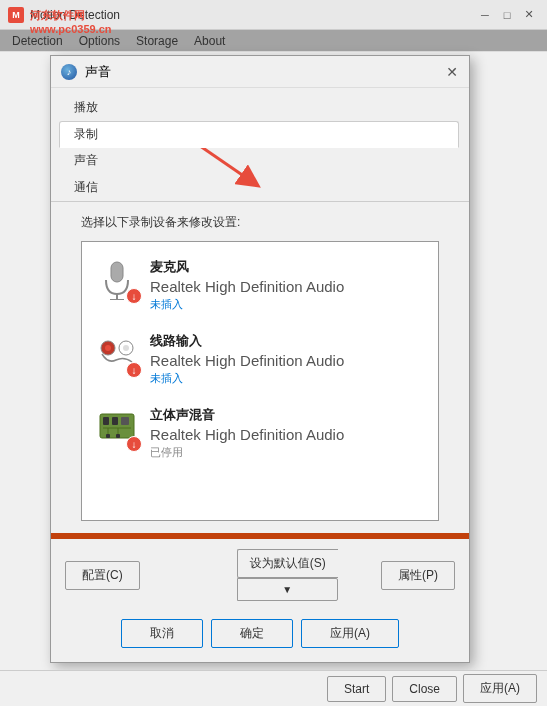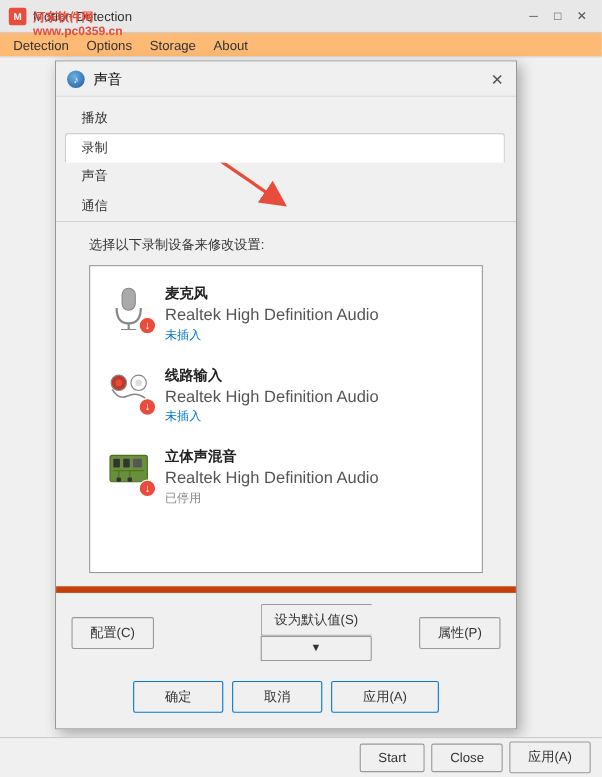--- a/index.html
+++ b/index.html
@@ -69,21 +69,21 @@
       position: absolute;
       top: 8px;
       left: 30px;
       color: #e74c3c;
       font-size: 11px;
       font-weight: bold;
     }
 
     
     .menubar {
-      background: #fdba74;
+      background: #a3a3a3;
       height: 22px;
       display: flex;
       align-items: center;
       padding: 0 4px;
       border-bottom: 1px solid #ddd;
     }
 
     .menu-item {
       padding: 2px 8px;
       font-size: 12px;
@@ -470,22 +470,22 @@
     <div class="spacer"></div>
     <div class="btn-split">
       <button class="btn-main">设为默认值(S)</button>
       <button class="btn-arrow">▼</button>
     </div>
     &nbsp;
     <button class="btn">属性(P)</button>
   </div>
 
   <div class="confirm-buttons">
+    <button class="btn-confirm">取消</button>
     <button class="btn-confirm">确定</button>
-    <button class="btn-confirm">取消</button>
     <button class="btn-confirm">应用(A)</button>
   </div>
 </div>
 
 <div class="app-bottom">
   <button class="btn">Start</button>
   <button class="btn">Close</button>
   <button class="btn">应用(A)</button>
 </div>
 

